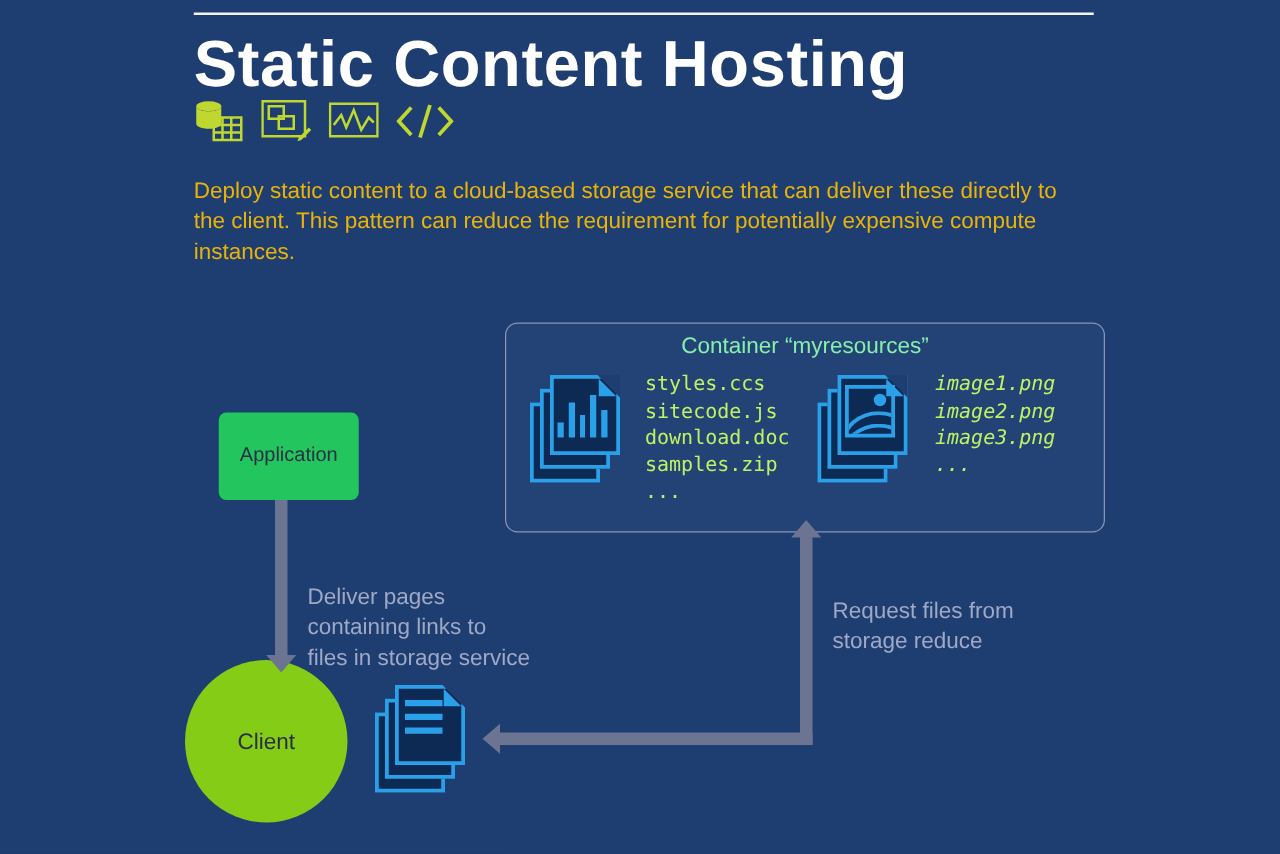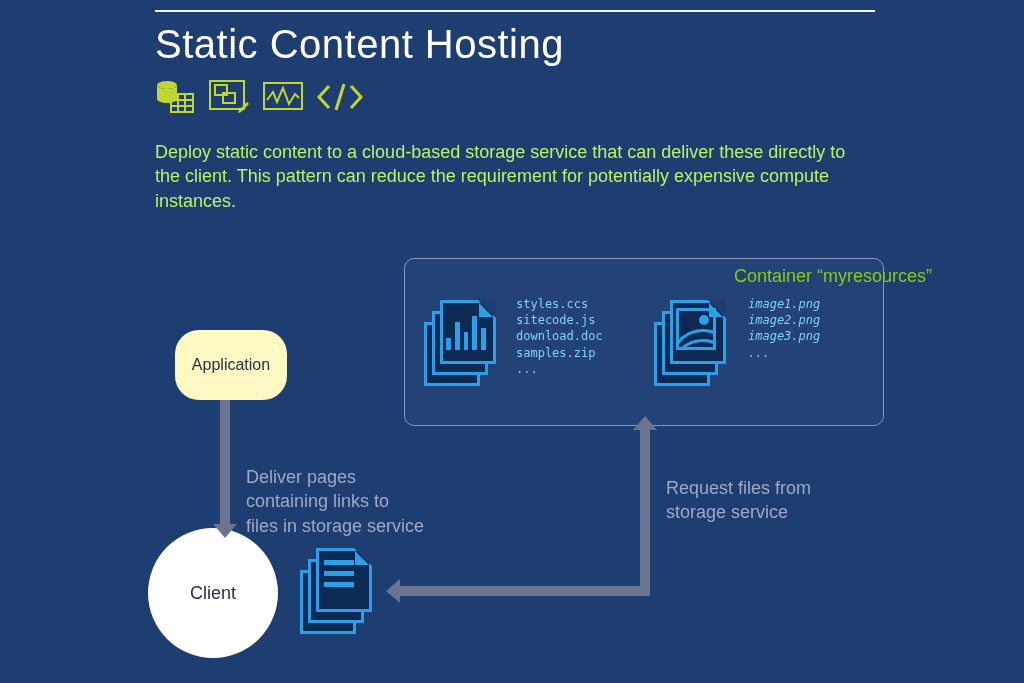--- a/index.html
+++ b/index.html
@@ -18,63 +18,63 @@
     top: 10px;
     width: 720px;
     height: 2px;
     background: #fff;
     opacity: .95;
   }
   .title {
     position: absolute;
     left: 155px;
     top: 22px;
-    font-weight: 400;
-    font-size: 40px;
+    font-weight: 700;
+    font-size: 52px;
     letter-spacing: .5px;
   }
   .icon-row {
     position: absolute;
     left: 155px;
     top: 80px;
     display: flex;
     gap: 14px;
     align-items: center;
   }
   .desc {
     position: absolute;
     left: 155px;
     top: 140px;
     width: 720px;
     font-size: 18px;
     font-weight: 400;
-    color: #bef264;
+    color: #eab308;
     line-height: 1.35;
   }
   .app-box {
     position: absolute;
     left: 175px;
     top: 330px;
     width: 112px;
     height: 70px;
-    background: #fef9c3;
-    border-radius: 24px;
+    background: #22c55e;
+    border-radius: 6px;
     color: #2a2f44;
     font-size: 16px;
     display: flex;
     align-items: center;
     justify-content: center;
   }
   .client-circle {
     position: absolute;
     left: 148px;
     top: 528px;
     width: 130px;
     height: 130px;
-    background: #ffffff;
+    background: #84cc16;
     border-radius: 50%;
     color: #2a2f44;
     font-size: 18px;
     display: flex;
     align-items: center;
     justify-content: center;
   }
   .container-box {
     position: absolute;
     left: 404px;
@@ -83,29 +83,28 @@
     height: 168px;
     border: 1.5px solid #8895b9;
     border-radius: 10px;
     background: rgba(120,135,170,.06);
   }
   .container-title {
     position: absolute;
     left: 404px;
     top: 266px;
     width: 480px;
-    text-align: right;
-    color: #84cc16;
+    text-align: center;
+    color: #86efac;
     font-size: 18px;
-    margin-left: 48px;
   }
   .file-list {
     position: absolute;
-    color: #7dd3fc;
-    font-size: 12px;
+    color: #bef264;
+    font-size: 16px;
     line-height: 1.35;
     white-space: pre;
   }
   .flow-label {
     position: absolute;
     color: #9fa9c6;
     font-size: 18px;
     line-height: 1.35;
   }
   
@@ -307,13 +306,13 @@
       <span></span>
       <span></span>
       <span></span>
     </div>
 </div>
 
 <div class="arrow v" style="left:640px; top:426px; height:170px;"></div>
 <div class="arrow-head" style="left:633px; top:416px; border-width:0 12px 14px 12px; border-color:transparent transparent #6b7592 transparent;"></div>
 <div class="arrow h" style="left:398px; top:586px; width:252px;"></div>
 <div class="arrow-head" style="left:386px; top:579px; border-width:12px 14px 12px 0; border-color:transparent #6b7592 transparent transparent;"></div>
-<div class="flow-label" style="left:666px; top:476px; width:160px;">Request files from storage service</div>
+<div class="flow-label" style="left:666px; top:476px; width:160px;">Request files from storage reduce</div>
 
 </body></html>

